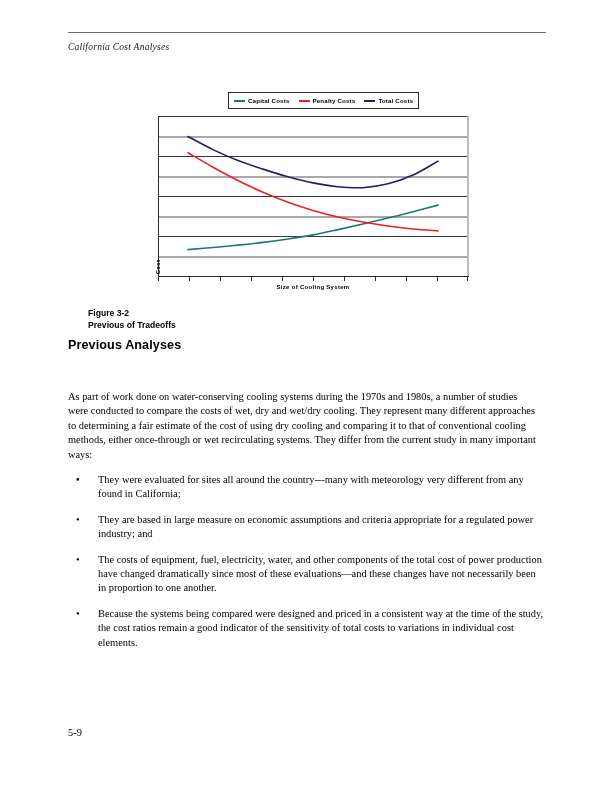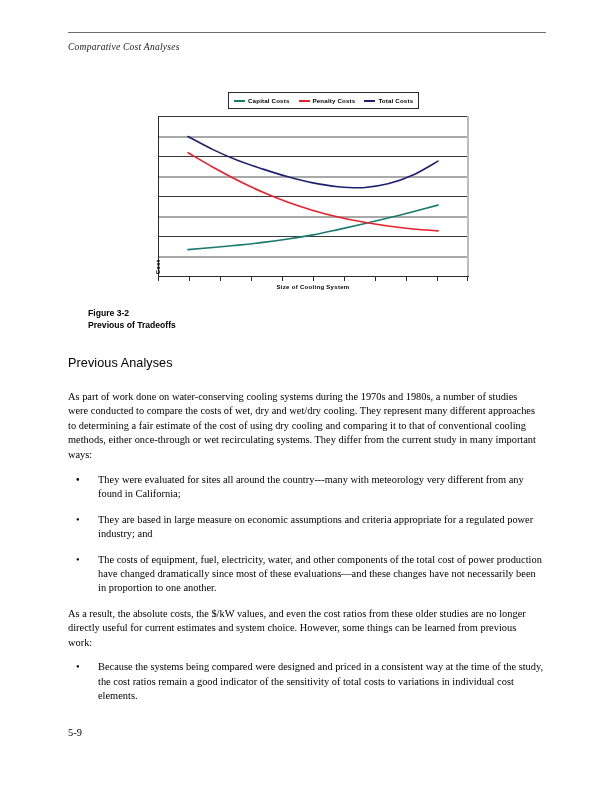--- a/index.html
+++ b/index.html
@@ -191,24 +191,24 @@
     font-weight: bold;
     line-height: 11.5px;
     color: #000000;
   }
   .figure-caption div { white-space: nowrap; }
 
   
   .section-heading {
     position: absolute;
     left: 68px;
-    top: 356px;
+    top: 338px;
     font-family: "Liberation Sans", "DejaVu Sans", sans-serif;
     font-size: 12.6px;
-    font-weight: normal;
+    font-weight: bold;
     letter-spacing: 0.1px;
     color: #000000;
     white-space: nowrap;
   }
 
   .body-col {
     position: absolute;
     left: 68px;
     top: 390px;
     width: 478px;
@@ -255,21 +255,21 @@
     font-size: 10.4px;
     color: #000000;
   }
 </style>
 </head>
 <body>
 
 <div class="page">
 
   <div class="header-rule"></div>
-  <div class="running-header">Comparative Cost Analyses</div>
+  <div class="running-header">California Cost Analyses</div>
 
   <div class="figure-block">
 
     <div class="legend-box" id="legend">
         <div class="legend-item">
           <span class="legend-swatch" style="background: rgb(26, 122, 110);"></span>
           <span class="legend-label">Capital Costs</span>
         </div>
         <div class="legend-item">
           <span class="legend-swatch" style="background: rgb(232, 32, 42);"></span>
@@ -327,21 +327,20 @@
   <div class="section-heading">Previous Analyses</div>
 
   <div class="body-col">
     <p class="para">As part of work done on water-conserving cooling systems during the 1970s and 1980s, a number of studies were conducted to compare the costs of wet, dry and wet/dry cooling. They represent many different approaches to determining a fair estimate of the cost of using dry cooling and comparing it to that of conventional cooling methods, either once-through or wet recirculating systems. They differ from the current study in many important ways:</p>
     <ul class="bullets" id="bullets-1">
         <li><span class="bullet-dot">•</span></li>
         <li><span class="bullet-dot">•</span><span>They were evaluated for sites all around the country---many with meteorology very different from any found in California;</span></li>
         <li><span class="bullet-dot">•</span><span>They are based in large measure on economic assumptions and criteria appropriate for a regulated power industry; and</span></li>
         <li><span class="bullet-dot">•</span><span>The costs of equipment, fuel, electricity, water, and other components of the total cost of power production have changed dramatically since most of these evaluations—and these changes have not necessarily been in proportion to one another.</span></li>
       </ul>
-    <p class="para">As a result, the absolute costs, the $/kW values, and even the cost ratios from these older studies are no longer directly useful for current estimates and system choice. However, some things can be learned from previous work:</p>
     <ul class="bullets" id="bullets-2">
         <li><span class="bullet-dot">•</span><span>Because the systems being compared were designed and priced in a consistent way at the time of the study, the cost ratios remain a good indicator of the sensitivity of total costs to variations in individual cost elements.</span></li>
       </ul>
   </div>
 
   <div class="page-number">5-9</div>
 
 </div>
 
 </body></html>

